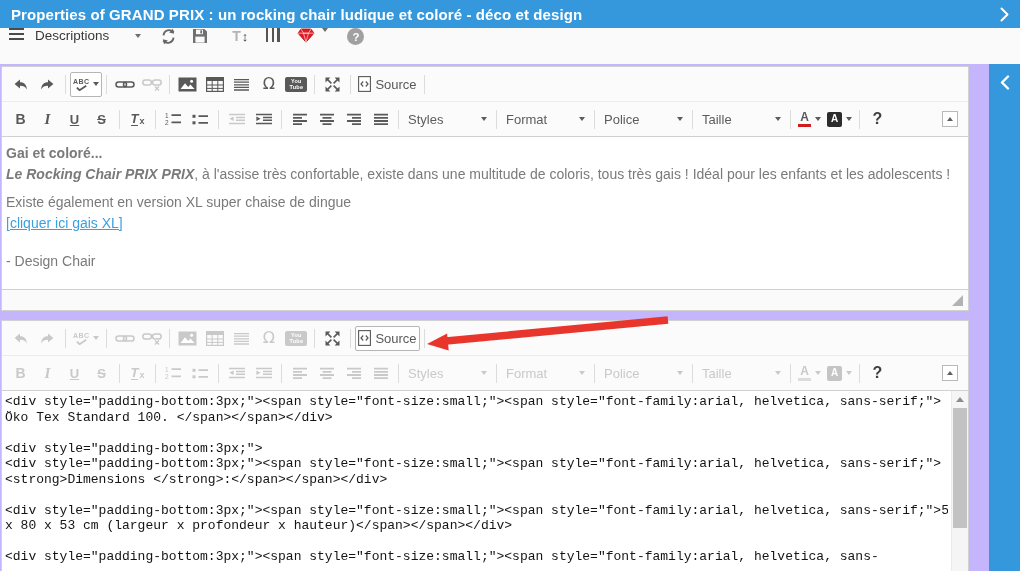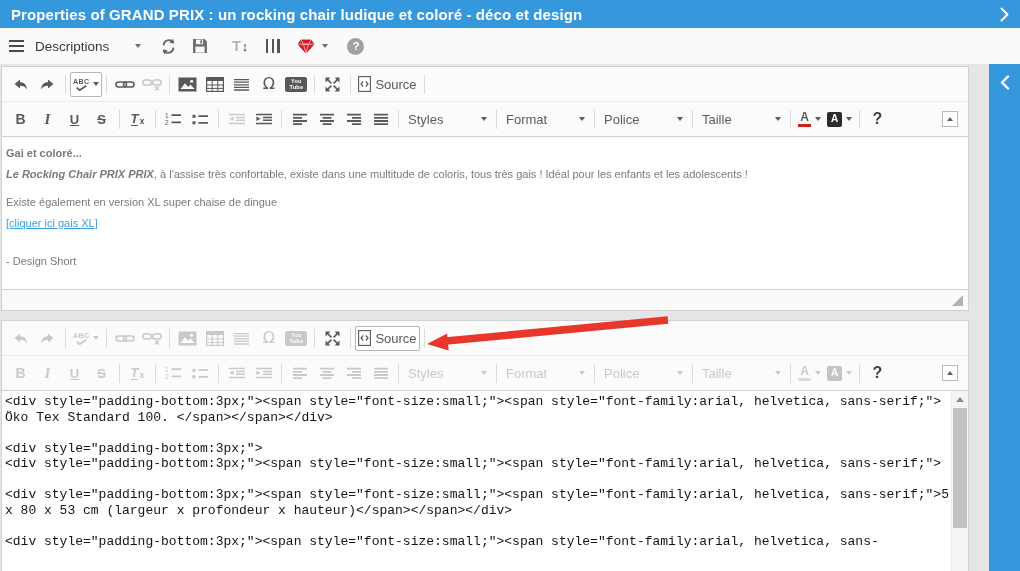--- a/index.html
+++ b/index.html
@@ -1,24 +1,24 @@
 <!DOCTYPE html>
 <html><head>
 <meta charset="utf-8">
 <style>
   html,body{margin:0;padding:0}
-  .stage{position:relative;width:1020px;height:571px;overflow:hidden;background:#e5e5e5;
+  .stage{position:relative;width:1020px;height:571px;overflow:hidden;background:#c4b5fd;
          font-family:"Liberation Sans",sans-serif;-webkit-font-smoothing:antialiased}
   
   .hdr{position:absolute;left:0;top:0;width:100%;height:28px;background:#3598dc;display:flex;
        align-items:center;justify-content:space-between;padding:0 11px;box-sizing:border-box}
   .hdr-title{color:#fff;font-size:15px;font-weight:600;letter-spacing:.1px;white-space:nowrap}
   
   .topbar{position:absolute;left:0;top:28px;width:100%;height:36px;background:#fafafa;display:flex;
-          align-items:center;padding:0 9px;box-sizing:border-box}
+          align-items:flex-start;padding:0 9px;box-sizing:border-box}
   .menu-icon{display:flex;flex-direction:column;gap:3px;cursor:pointer}
   .menu-icon i{display:block;width:15px;height:2px;background:#4a4a4a}
   .top-combo{display:flex;align-items:center;margin-left:11px;cursor:pointer}
   .top-combo-label{font-size:13.5px;color:#383838}
   .caret{width:0;height:0;border-left:3.5px solid transparent;border-right:3.5px solid transparent;
          border-top:4px solid currentColor;display:inline-block}
   .top-combo .caret{margin-left:26px;color:#6e6e6e}
   .tb-ic{display:inline-flex;align-items:center;justify-content:center;cursor:pointer;color:#666}
   .charset{font-size:13.5px;color:#4a4a4a;margin-left:21px;white-space:nowrap}
   .tresize{display:inline-flex;align-items:baseline;margin-left:24px;cursor:pointer}
@@ -68,21 +68,21 @@
        display:inline-flex;align-items:center;justify-content:center}
   .qm{font-weight:bold;font-size:16px;color:#3f3f3f}
   .src-label{font-size:13px;margin-left:4px}
   .ckcombo{width:79px;height:25px;display:inline-flex;align-items:center;justify-content:space-between;
            padding:0 5px;color:#5c5c5c;font-size:13px;cursor:pointer;flex:0 0 auto}
   .collapse-box{width:16px;height:16px;border:1px solid #b9b9b9;background:#fff;display:inline-flex;
                 align-items:center;justify-content:center;box-sizing:border-box}
   .tri-up{width:0;height:0;border-left:3.5px solid transparent;border-right:3.5px solid transparent;
           border-bottom:4.5px solid #5f5f5f}
   
-  .ckcontent{flex:1;padding:0 4px;font-size:11px;color:#7a7a7a;overflow:hidden}
+  .ckcontent{flex:1;padding:0 4px;font-size:14px;color:#7a7a7a;overflow:hidden}
   .p{line-height:19px;white-space:nowrap}
   .p-intro{margin-top:7px;font-weight:bold}
   .p-product{margin-top:2px}
   .bi{font-weight:bold;font-style:italic}
   .p-xl{margin-top:9px}
   .p-link{margin-top:2px}
   .p-design{margin-top:19px}
   .cklink{color:#3aa0e0;text-decoration:underline;cursor:pointer}
   .ckbottom{flex:0 0 20px;background:#fafafa;border-top:1px solid #d1d1d1;position:relative}
   .grip{position:absolute;right:5px;bottom:4px;width:0;height:0;border-left:11px solid transparent;
@@ -405,21 +405,21 @@
               <i class="tri-up"></i>
             </span>
           </span>
         </div>
       </div>
     <div class="ckcontent">
       <div class="p p-intro">Gai et coloré...</div>
       <div class="p p-product"><span class="bi">Le Rocking Chair PRIX PRIX</span><span>, à l'assise très confortable, existe dans une multitude de coloris, tous très gais ! Idéal pour les enfants et les adolescents !</span></div>
       <div class="p p-xl">Existe également en version XL super chaise de dingue</div>
       <div class="p p-link"><a class="cklink">[cliquer ici gais XL]</a></div>
-      <div class="p p-design">- Design Short</div>
+      <div class="p p-design">- Design Chair</div>
     </div>
     <div class="ckbottom">
       <div class="grip"></div>
     </div>
   </div>
 
   <div class="editor" id="editor2">
     <div class="cktoolbar" id="tb2">
         <div class="ckrow">
           <span class="ckbtn disabled">
@@ -665,20 +665,21 @@
           </span>
         </div>
       </div>
     <div class="src-area">
       <div class="src-lines" id="srcLines">
           <div class="src-line">&lt;div style="padding-bottom:3px;"&gt;&lt;span style="font-size:small;"&gt;&lt;span style="font-family:arial, helvetica, sans-serif;"&gt;</div>
           <div class="src-line">Öko Tex Standard 100. &lt;/span&gt;&lt;/span&gt;&lt;/div&gt;</div>
           <div class="src-line"></div>
           <div class="src-line">&lt;div style="padding-bottom:3px;"&gt;</div>
           <div class="src-line">&lt;div style="padding-bottom:3px;"&gt;&lt;span style="font-size:small;"&gt;&lt;span style="font-family:arial, helvetica, sans-serif;"&gt;</div>
+          <div class="src-line">&lt;strong&gt;Dimensions &lt;/strong&gt;:&lt;/span&gt;&lt;/span&gt;&lt;/div&gt;</div>
           <div class="src-line"></div>
           <div class="src-line">&lt;div style="padding-bottom:3px;"&gt;&lt;span style="font-size:small;"&gt;&lt;span style="font-family:arial, helvetica, sans-serif;"&gt;50</div>
           <div class="src-line">x 80 x 53 cm (largeur x profondeur x hauteur)&lt;/span&gt;&lt;/span&gt;&lt;/div&gt;</div>
           <div class="src-line"></div>
           <div class="src-line">&lt;div style="padding-bottom:3px;"&gt;&lt;span style="font-size:small;"&gt;&lt;span style="font-family:arial, helvetica, sans-</div>
         </div>
       <div class="sb">
         <div class="sb-up">
             <span class="tri"></span>
           </div>

